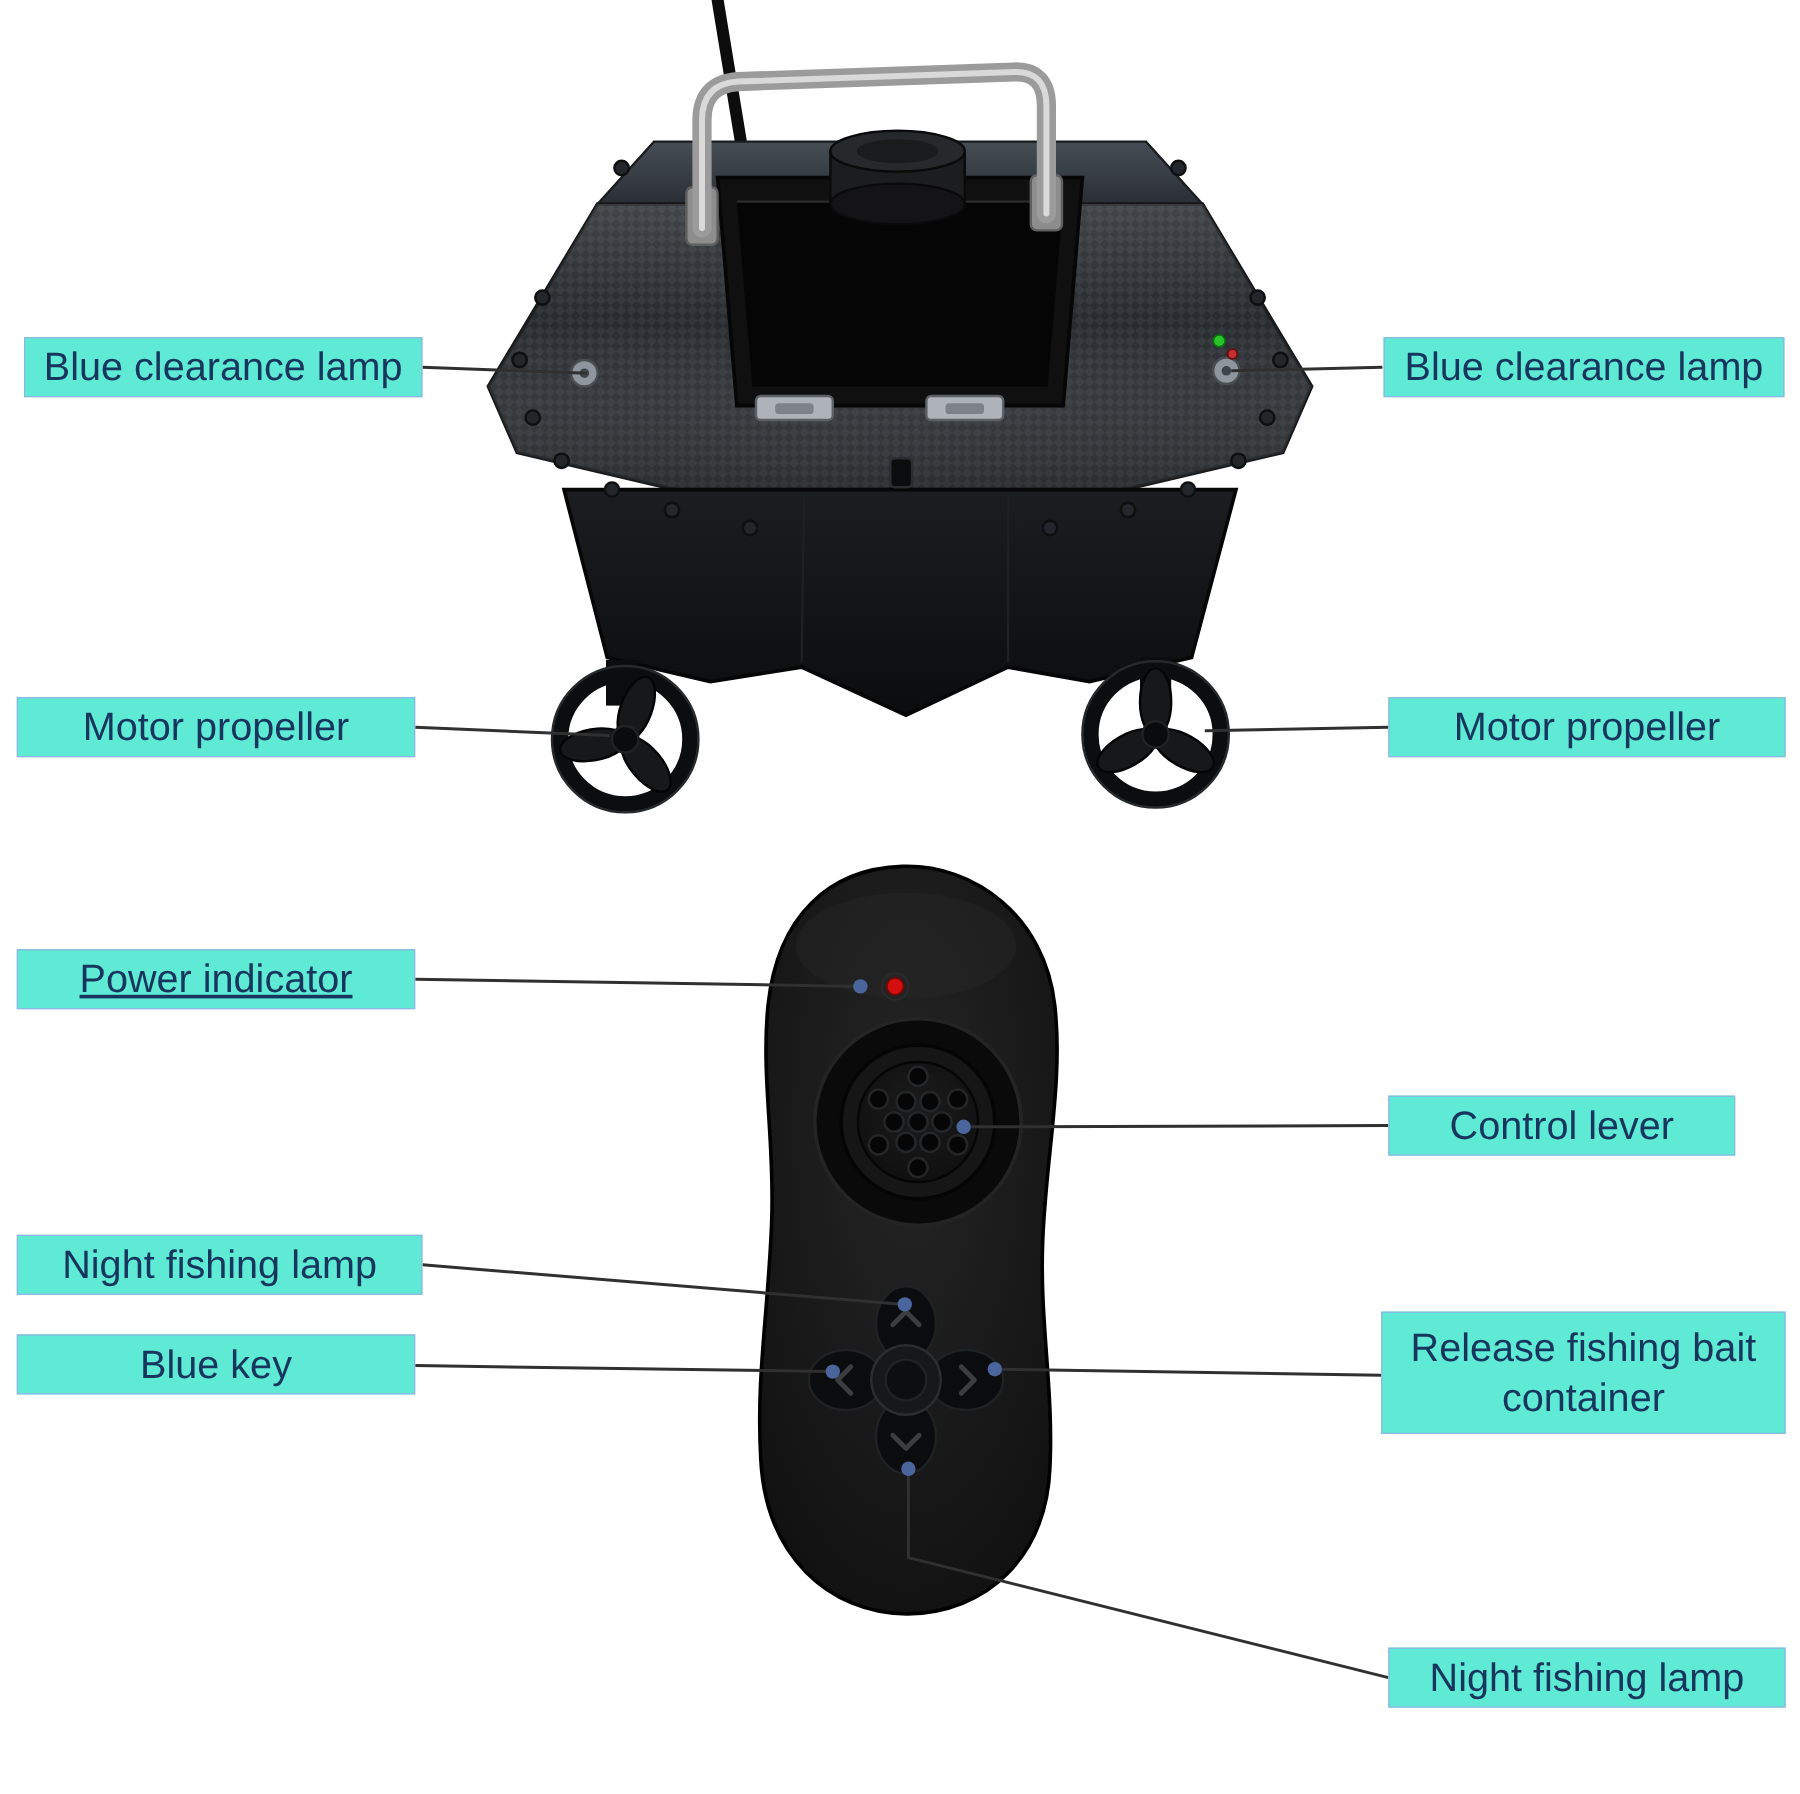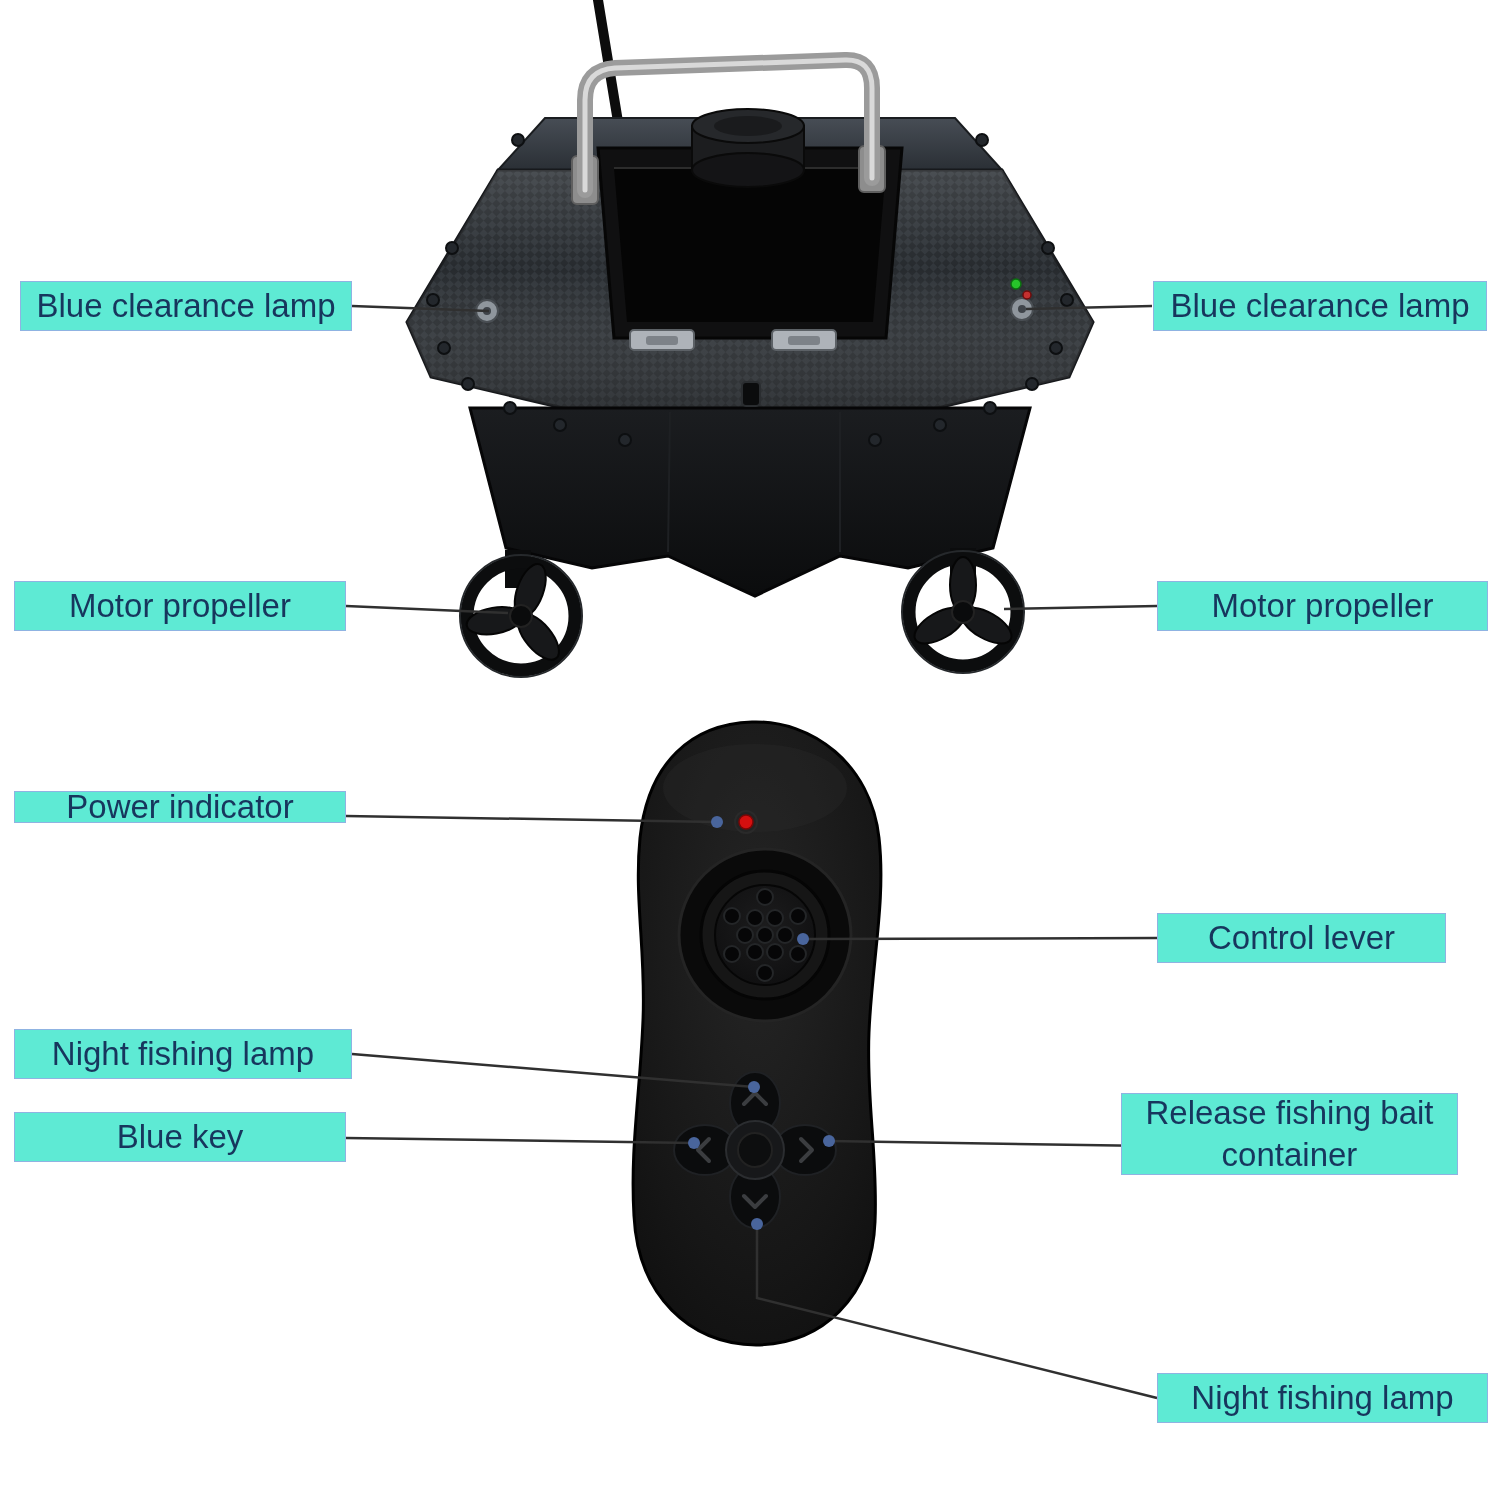--- a/index.html
+++ b/index.html
@@ -24,25 +24,25 @@
     border: 1px solid #8fb3e2;
     color: #17365d;
     font-size: 33px;
     line-height: 1.28;
     padding: 0 6px;
   }
   #lbl-0 { left: 20px;   top: 281px;  width: 332px; height: 50px; }
   #lbl-1 { left: 1153px; top: 281px;  width: 334px; height: 50px; }
   #lbl-2 { left: 14px;   top: 581px;  width: 332px; height: 50px; }
   #lbl-3 { left: 1157px; top: 581px;  width: 331px; height: 50px; }
-  #lbl-4 { left: 14px;   top: 791px;  width: 332px; height: 32px; }
+  #lbl-4 { left: 14px;   top: 791px;  width: 332px; height: 50px; text-decoration: underline; }
   #lbl-5 { left: 1157px; top: 913px;  width: 289px; height: 50px; }
   #lbl-6 { left: 14px;   top: 1029px; width: 338px; height: 50px; }
   #lbl-7 { left: 14px;   top: 1112px; width: 332px; height: 50px; }
-  #lbl-8 { left: 1121px; top: 1093px; width: 337px; height: 82px; }
+  #lbl-8 { left: 1151px; top: 1093px; width: 337px; height: 102px; }
   #lbl-9 { left: 1157px; top: 1373px; width: 331px; height: 50px; }
 </style>
 </head>
 <body>
 
 <div class="canvas">
 
   <svg width="1500" height="1495" viewBox="0 0 1500 1495">
     <defs>
       <pattern id="carbonPat" width="12" height="12" patternUnits="userSpaceOnUse" patternTransform="rotate(45)">

